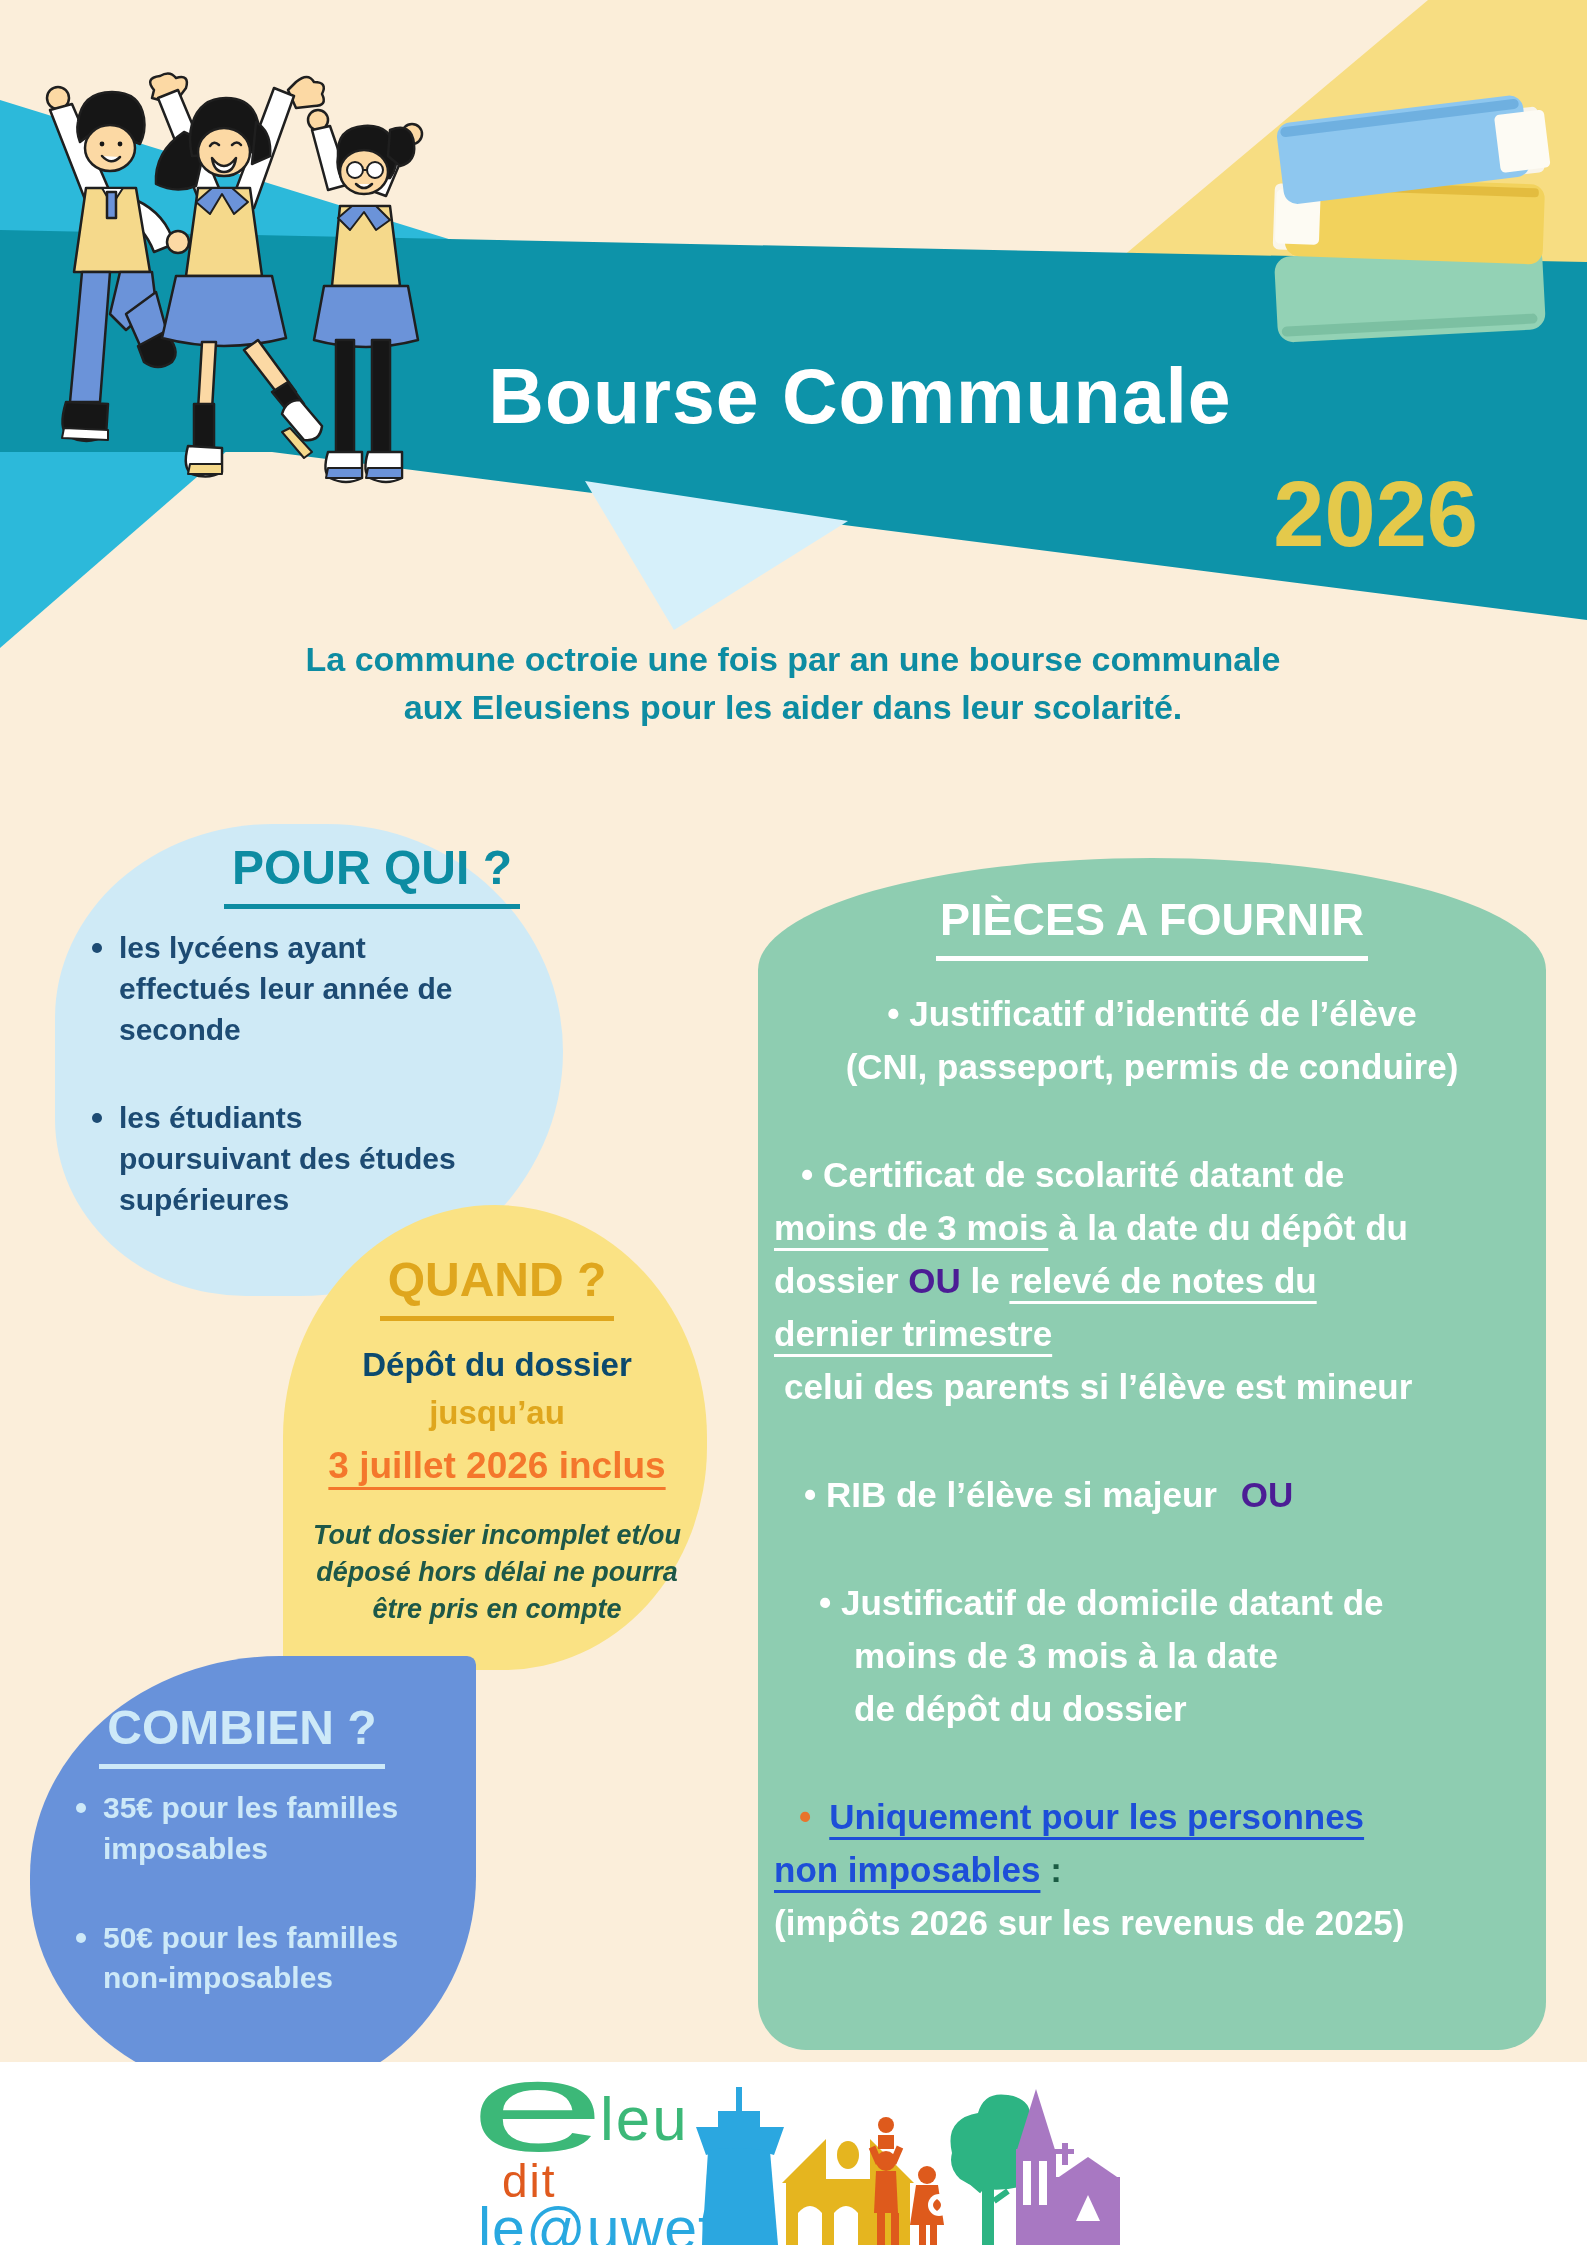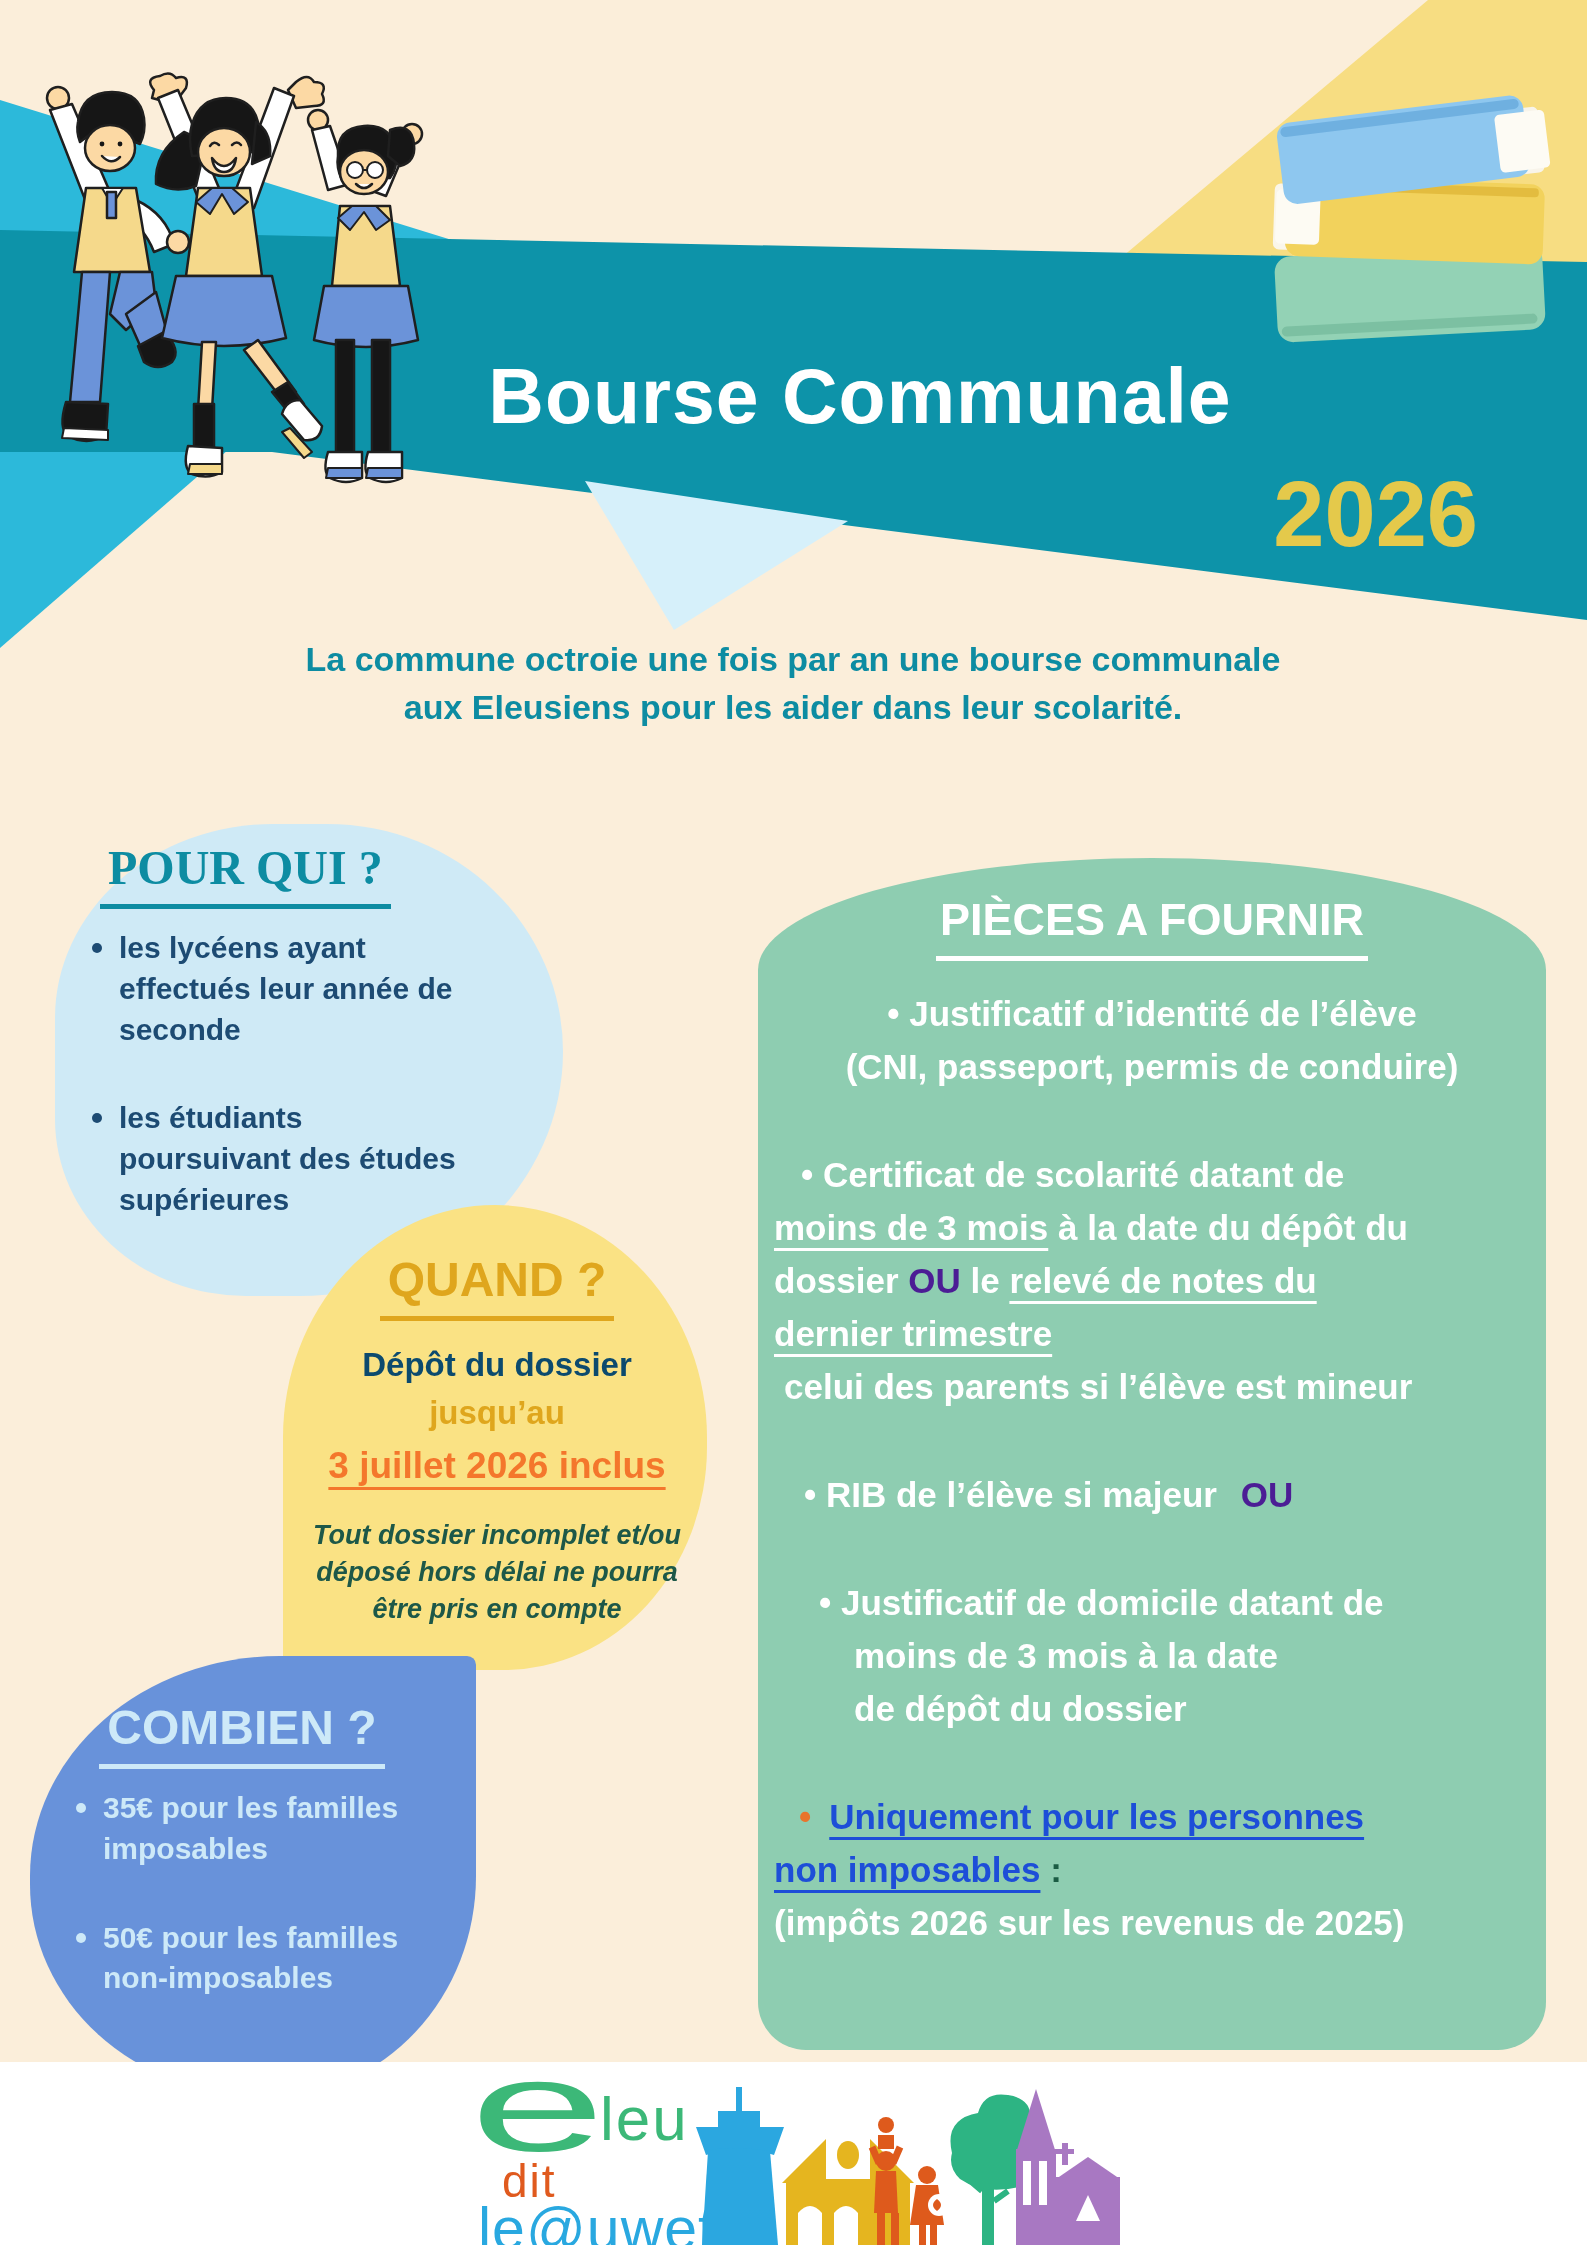--- a/index.html
+++ b/index.html
@@ -25,21 +25,21 @@
 
   
   .blob-pourqui{left:55px;top:824px;width:508px;height:472px;background:#cfeaf6;
     border-radius:48% 52% 58% 42% / 46% 54% 58% 42%;}
   .blob-quand{left:283px;top:1205px;width:424px;height:465px;background:#fae284;
     border-radius:50% 50% 48% 0 / 50% 50% 48% 0;}
   .blob-combien{left:30px;top:1656px;width:446px;height:440px;background:#6892da;
     border-radius:56% 2% 46% 52% / 50% 2% 50% 48%;}
 
   .hspan{display:inline-block;padding:0 8px 9px;border-bottom:5px solid;}
-  .pq-heading{left:100px;top:840px;width:420px;text-align:left;font-size:48px;color:#0d8ca2;font-family:Liberation Serif, serif;}
+  .pq-heading{left:100px;top:840px;width:420px;text-align:right;font-size:48px;color:#0d8ca2;}
   .pq-bullets{left:92px;top:928px;width:440px;font-size:30px;color:#1d4b73;line-height:1.36;}
   .bullet{display:flex;gap:17px;margin-bottom:48px;}
   .bullet .dot{flex:0 0 10px;width:10px;height:10px;border-radius:50%;background:#1d4b73;margin-top:15px;}
   .bullet .btxt{white-space:pre-line;}
 
   .quand-content{left:297px;top:1252px;width:400px;text-align:center;}
   .q-heading{font-size:48px;color:#dfa61d;}
   .q-line{margin-top:20px;font-size:33px;color:#0c4a6e;line-height:1.45;}
   .q-line2{font-size:33px;color:#dfa61d;line-height:1.45;}
   .q-date{margin-top:8px;font-size:37px;color:#f4772c;}

